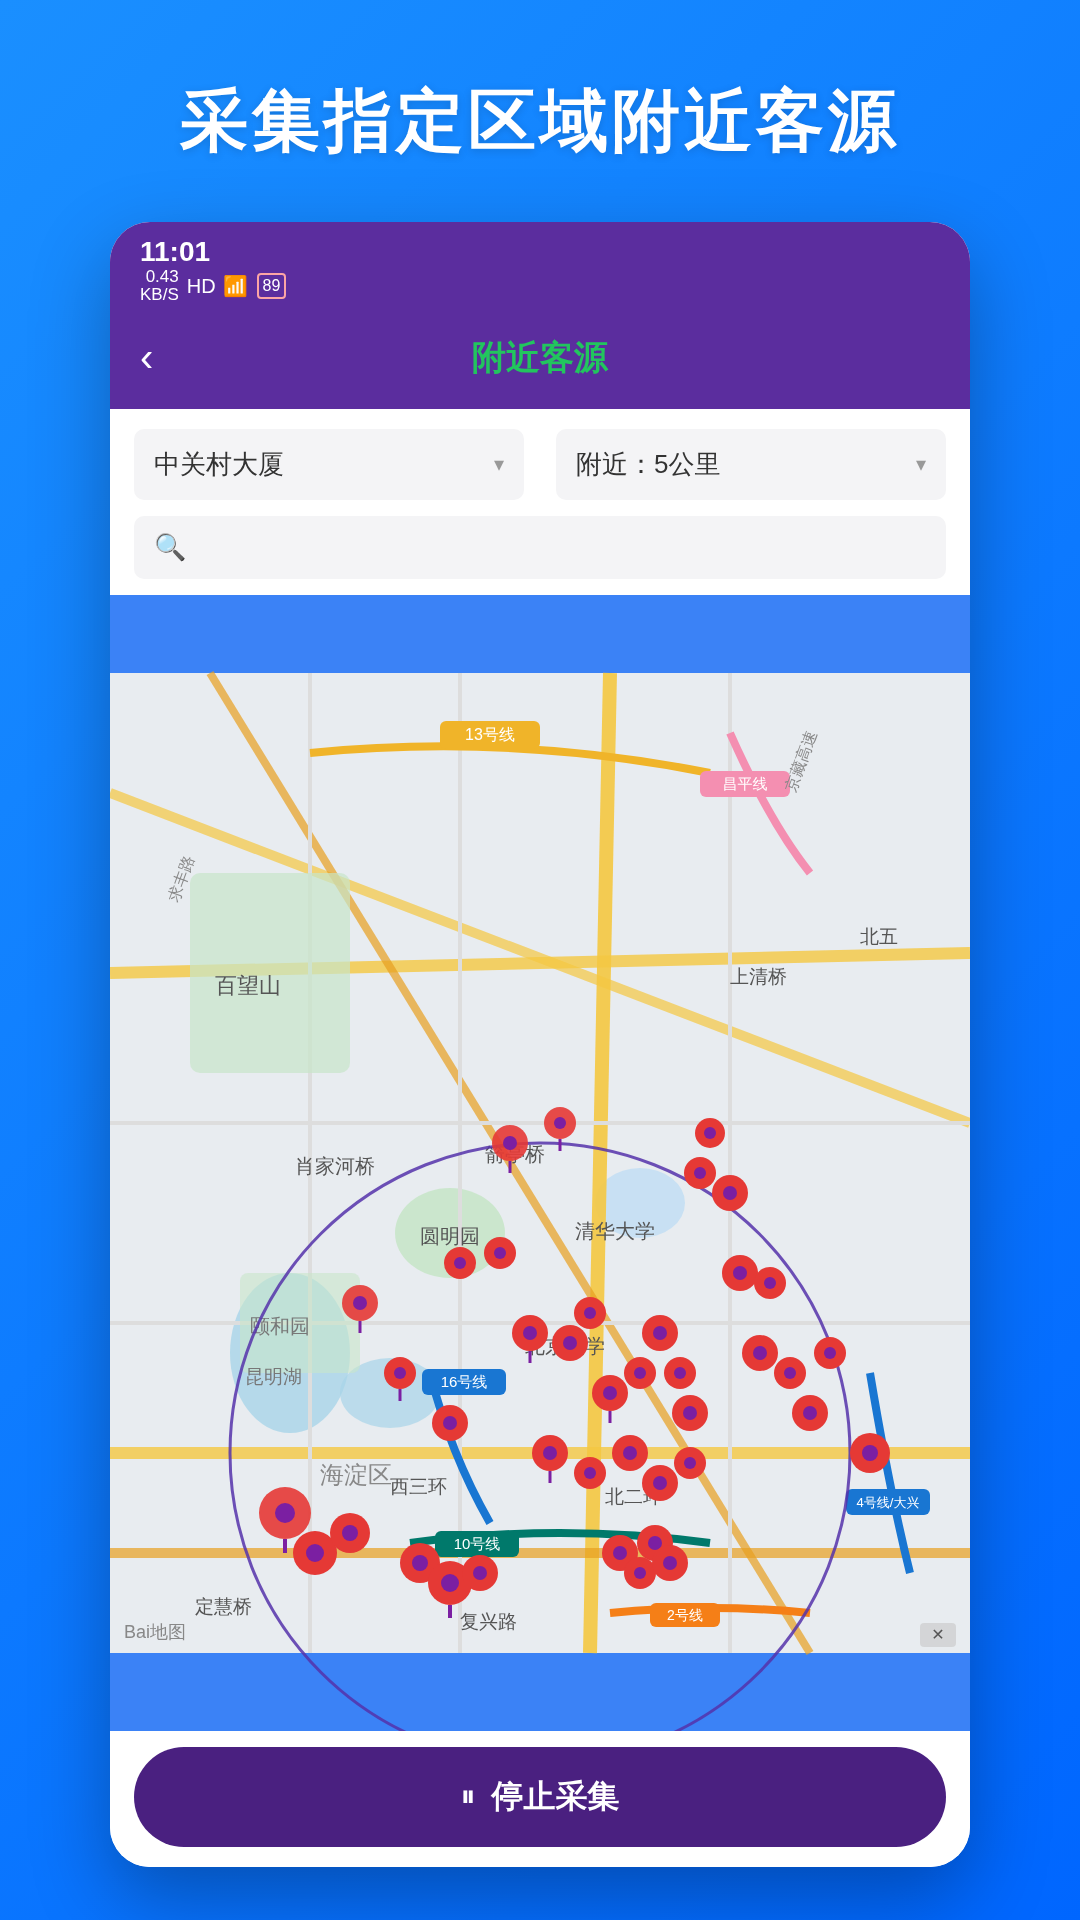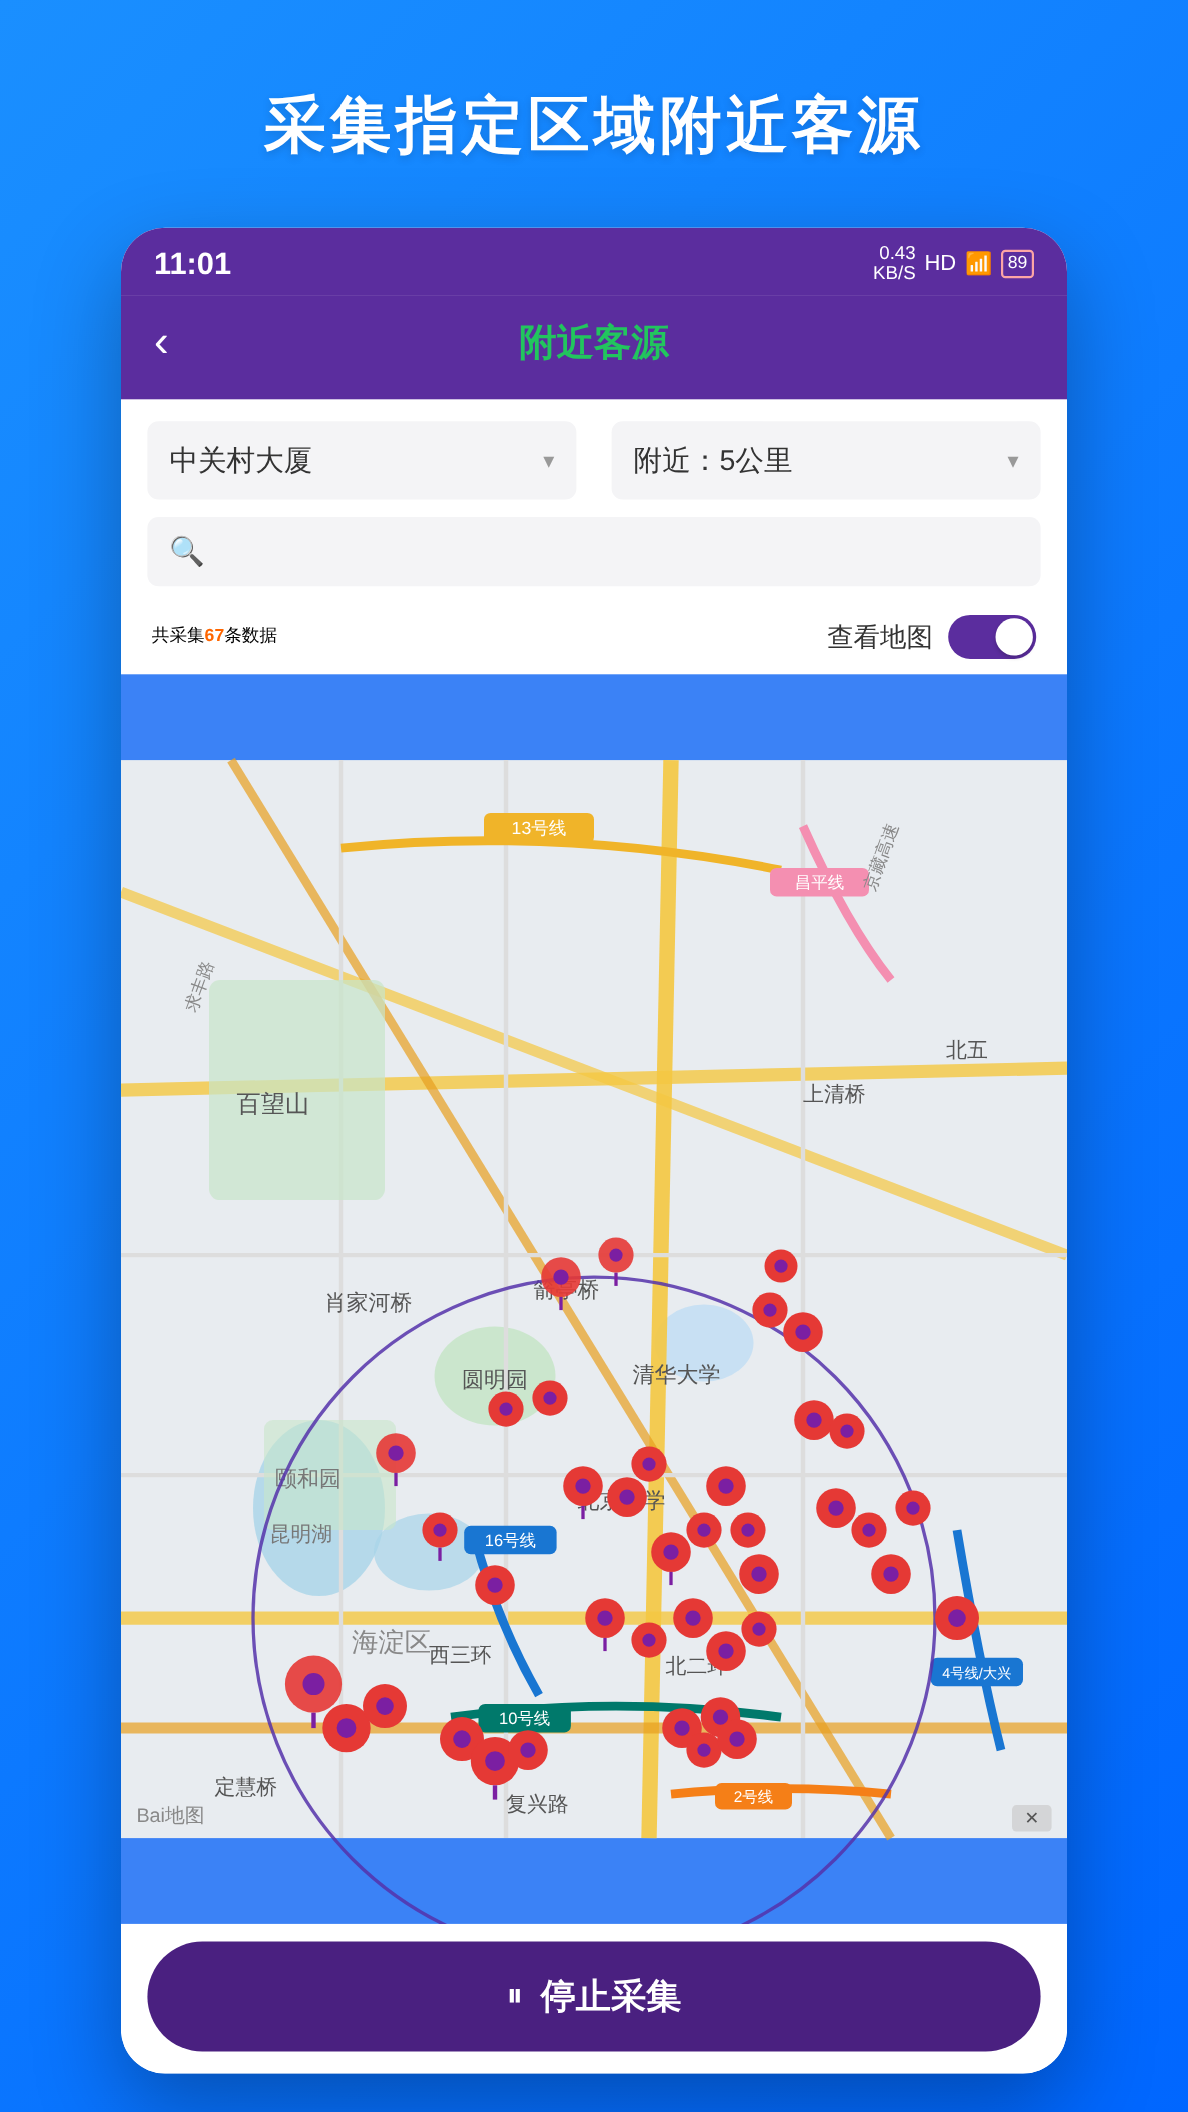--- a/index.html
+++ b/index.html
@@ -11,21 +11,21 @@
       font-family: -apple-system, "PingFang SC", "Microsoft YaHei", sans-serif;
       display: flex;
       flex-direction: column;
       align-items: center;
       overflow-x: hidden;
     }
 
     
     .hero-title {
       color: white;
-      font-size: 56px;
+      font-size: 68px;
       font-weight: 900;
       text-align: center;
       padding: 80px 60px 60px;
       letter-spacing: 4px;
       line-height: 1.2;
       text-shadow: 0 2px 8px rgba(0,0,0,0.15);
     }
 
     
     .phone-frame {
@@ -36,23 +36,24 @@
       box-shadow: 0 30px 80px rgba(0,0,0,0.3);
       flex: 1;
       margin-bottom: 60px;
     }
 
     
     .status-bar {
       background: #5b2d9e;
       display: flex;
       justify-content: space-between;
-      align-items: center;
+      align-items: flex-start;
       padding: 14px 30px 10px;
       color: white;
+      flex-direction: column;
     }
     .status-time {
       font-size: 28px;
       font-weight: 600;
     }
     .status-icons {
       display: flex;
       align-items: center;
       gap: 8px;
       font-size: 20px;
@@ -256,31 +257,20 @@
       <div class="dropdown-select">
         <span class="label">附近：5公里</span>
         <span class="dropdown-arrow">▾</span>
       </div>
     </div>
 
     <div class="search-box">
       <span class="search-icon">🔍</span>
     </div>
 
-    <div class="stats-row">
-      <div>
-        <span>共采集</span><span class="stats-count">67</span><span>条数据</span>
-      </div>
-      <div class="map-toggle-area">
-        <span class="map-label">查看地图</span>
-        <div class="toggle-switch">
-          <div class="toggle-knob"></div>
-        </div>
-      </div>
-    </div>
   </div>
 
   <div class="map-area">
     <svg class="map-svg" viewBox="0 0 860 980" xmlns="http://www.w3.org/2000/svg">
 
       <rect width="860" height="980" fill="#e8ecf0"></rect>
 
       <ellipse cx="180" cy="680" rx="60" ry="80" fill="#a8d4e8" opacity="0.8"></ellipse>
       <ellipse cx="280" cy="720" rx="50" ry="35" fill="#a8d4e8" opacity="0.7"></ellipse>
 

